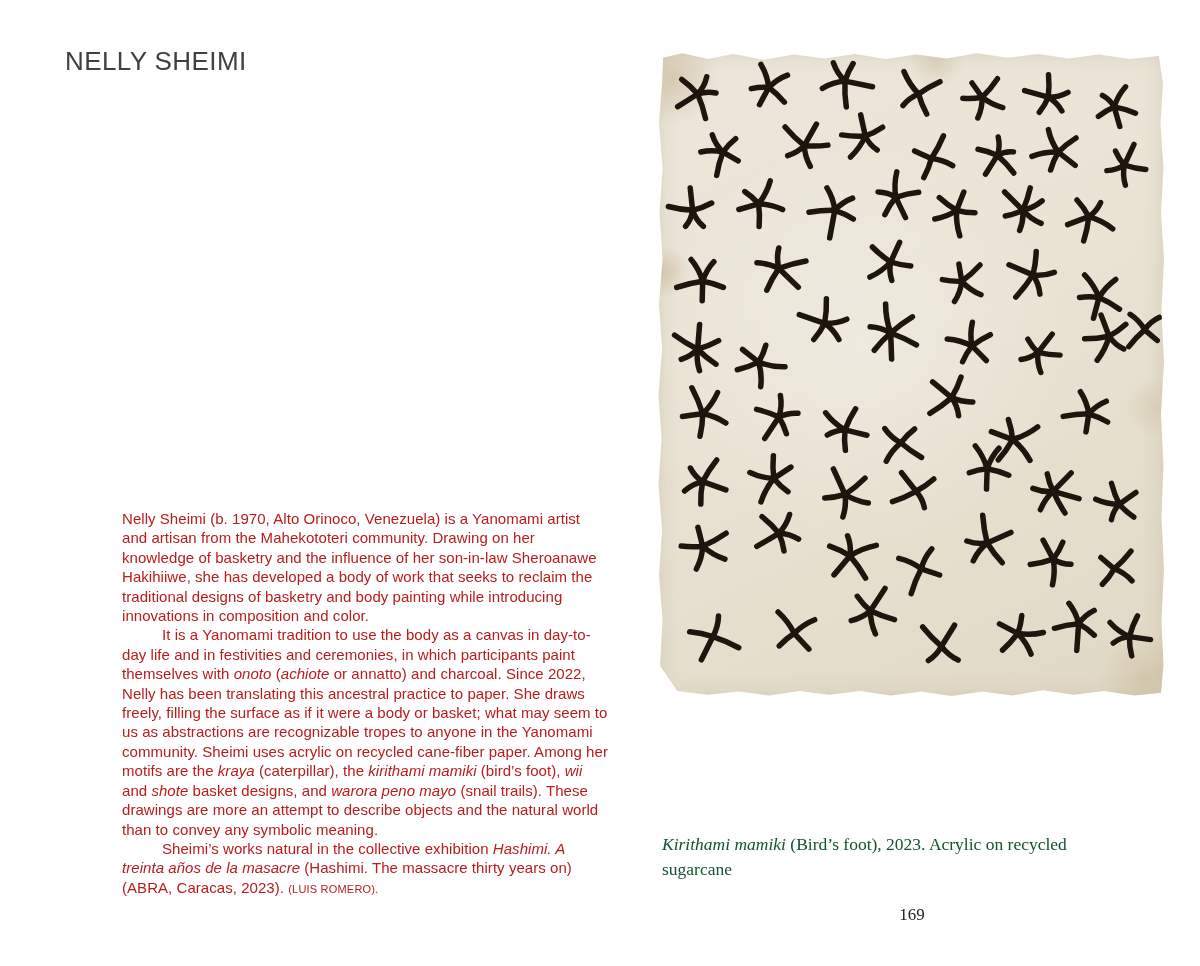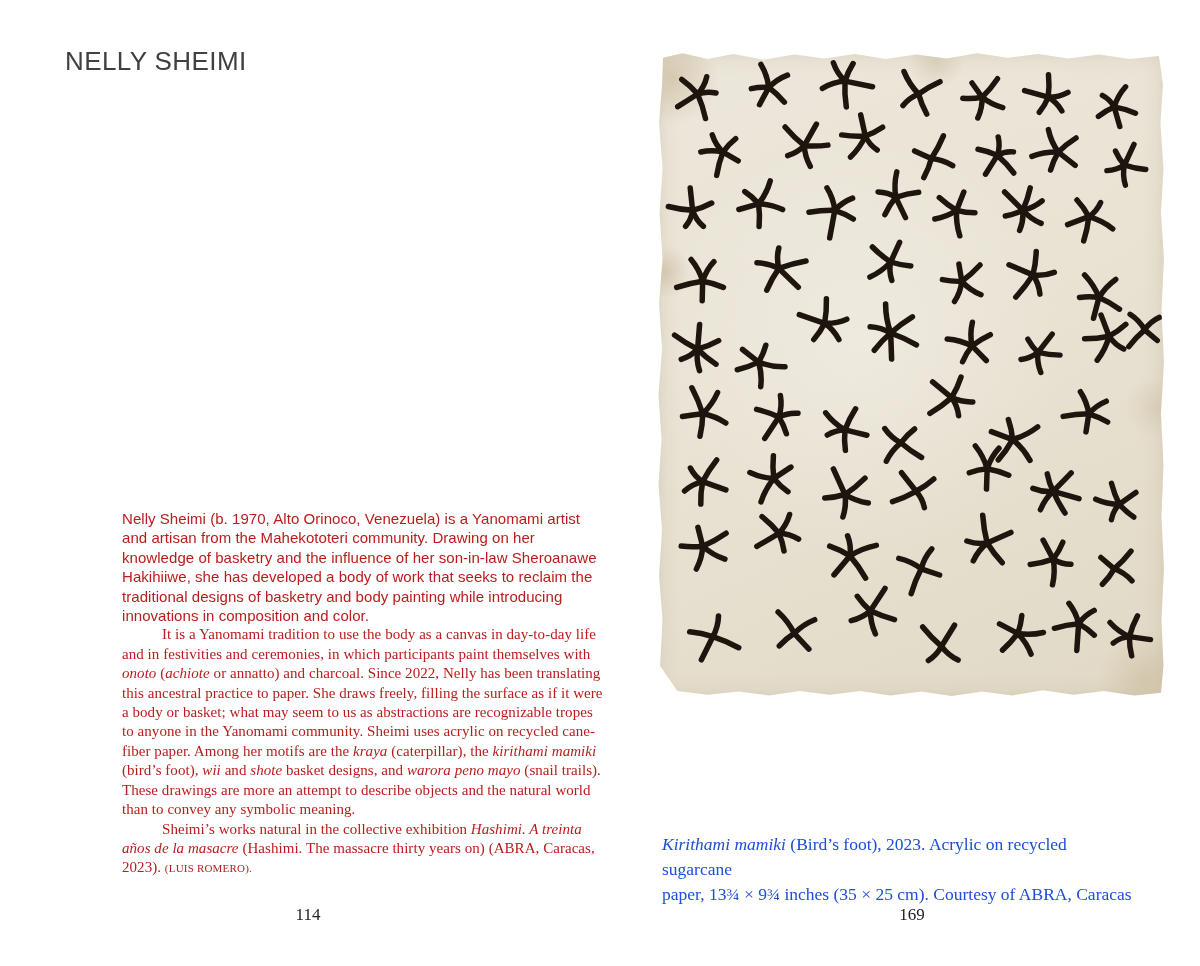--- a/index.html
+++ b/index.html
@@ -16,21 +16,21 @@
   .title{
     position:absolute;left:65px;top:46px;margin:0;
     font-size:26px;font-weight:400;letter-spacing:0.4px;color:#404040;
   }
 
   .bio{
     position:absolute;left:78px;top:509px;width:486px;
     font-size:15px;line-height:19.4px;color:#b91c1c;letter-spacing:0.05px;margin-left:44px;
   }
   .bio p{margin:0;}
-  .bio p.indent{text-indent:40px;font-family:Liberation Serif, serif;}
+  .bio p.indent{text-indent:40px;}
   .bio i{font-style:italic;}
   .sc{font-size:11px;letter-spacing:0.2px;}
 
   .folio{
     position:absolute;top:905px;text-align:center;
     font-family:"Liberation Serif", serif;font-size:17px;color:#222222;
   }
   .folio-left{left:65px;width:486px;}
   .folio-right{left:58px;width:508px;}
 
@@ -55,39 +55,38 @@
       52% 99.0%, 46% 99.6%, 40% 98.9%, 34% 99.5%, 28% 98.9%, 22% 99.6%, 16% 99.0%,
       10% 99.5%, 4% 98.9%,
       0.6% 95%, 1.1% 88%, 0.4% 81%, 1.0% 74%, 0.3% 67%, 0.9% 60%, 0.3% 53%, 1.0% 46%,
       0.4% 39%, 1.1% 32%, 0.5% 25%, 1.1% 18%, 0.4% 11%, 1.0% 5%
     );
   }
   .artwork-paper svg{position:absolute;inset:0;width:100%;height:100%;}
 
   .caption{
     position:absolute;left:62px;top:832px;width:474px;
-    font-family:"Liberation Serif", serif;font-size:17.5px;line-height:25px;color:#1d4ed8;
+    font-family:"Liberation Serif", serif;font-size:17.5px;line-height:25px;color:#14532d;
   }
   .caption i{font-style:italic;}
 </style>
 </head>
 <body>
 
 <div class="spread">
 
   <section class="page page-left">
     <h1 class="title">NELLY SHEIMI</h1>
 
     <div class="bio">
       <p><span>Nelly Sheimi (b. 1970, Alto Orinoco, Venezuela) is a Yanomami artist and artisan from the Mahekototeri community. Drawing on her knowledge of basketry and the influence of her son-in-law Sheroanawe Hakihiiwe, she has developed a body of work that seeks to reclaim the traditional designs of basketry and body painting while introducing innovations in composition and color.</span></p>
       <p class="indent"><span>It is a Yanomami tradition to use the body as a canvas in day-to-day life and in festivities and ceremonies, in which participants paint themselves with </span><i>onoto</i><span> (</span><i>achiote</i><span> or annatto) and charcoal. Since 2022, Nelly has been translating this ancestral practice to paper. She draws freely, filling the surface as if it were a body or basket; what may seem to us as abstractions are recognizable tropes to anyone in the Yanomami community. Sheimi uses acrylic on recycled cane-fiber paper. Among her motifs are the </span><i>kraya</i><span> (caterpillar), the </span><i>kirithami mamiki</i><span> (bird’s foot), </span><i>wii</i><span> and </span><i>shote</i><span> basket designs, and </span><i>warora peno mayo</i><span> (snail trails). These drawings are more an attempt to describe objects and the natural world than to convey any symbolic meaning.</span></p>
       <p class="indent"><span>Sheimi’s works natural in the collective exhibition </span><i>Hashimi. A treinta años de la masacre</i><span> (Hashimi. The massacre thirty years on) (ABRA, Caracas, 2023). </span><span class="sc">(LUIS ROMERO).</span></p>
     </div>
 
-    <div class="folio folio-left">114</div>
   </section>
 
   <section class="page page-right">
     <figure style="margin:0">
       <div class="artwork-paper">
         <svg viewBox="0 0 508 646" preserveAspectRatio="none">
             <g>
               <path d="M40.6 42.0 Q49.7 38.9 59.0 41.0" stroke="#1d150e" stroke-width="5.50" stroke-linecap="round" fill="none"></path>
               <path d="M40.6 42.0 Q45.8 53.8 48.5 66.5" stroke="#1d150e" stroke-width="5.50" stroke-linecap="round" fill="none"></path>
               <path d="M40.6 42.0 Q30.7 48.4 20.7 54.7" stroke="#1d150e" stroke-width="5.50" stroke-linecap="round" fill="none"></path>
@@ -582,20 +581,19 @@
               <path d="M472.4 584.6 Q472.3 594.4 474.7 603.9" stroke="#1d150e" stroke-width="5.45" stroke-linecap="round" fill="none"></path>
               <path d="M472.4 584.6 Q463.3 585.4 456.2 591.1" stroke="#1d150e" stroke-width="5.45" stroke-linecap="round" fill="none"></path>
               <path d="M472.4 584.6 Q461.2 579.7 453.0 570.5" stroke="#1d150e" stroke-width="5.45" stroke-linecap="round" fill="none"></path>
               <path d="M472.4 584.6 Q475.2 573.8 480.5 563.9" stroke="#1d150e" stroke-width="5.45" stroke-linecap="round" fill="none"></path>
               <circle cx="472.4" cy="584.6" r="3.1" fill="#1d150e"></circle>
             </g>
           </svg>
       </div>
       <figcaption class="caption">
         <span><i>Kirithami mamiki</i><span> (Bird’s foot), 2023. Acrylic on recycled sugarcane</span></span><br>
-        <span><span>paper, 13¾ × 9¾ inches (35 × 25 cm). Courtesy of ABRA, Caracas</span></span>
       </figcaption>
     </figure>
 
     <div class="folio folio-right">169</div>
   </section>
 
 </div>
 
 </body></html>

